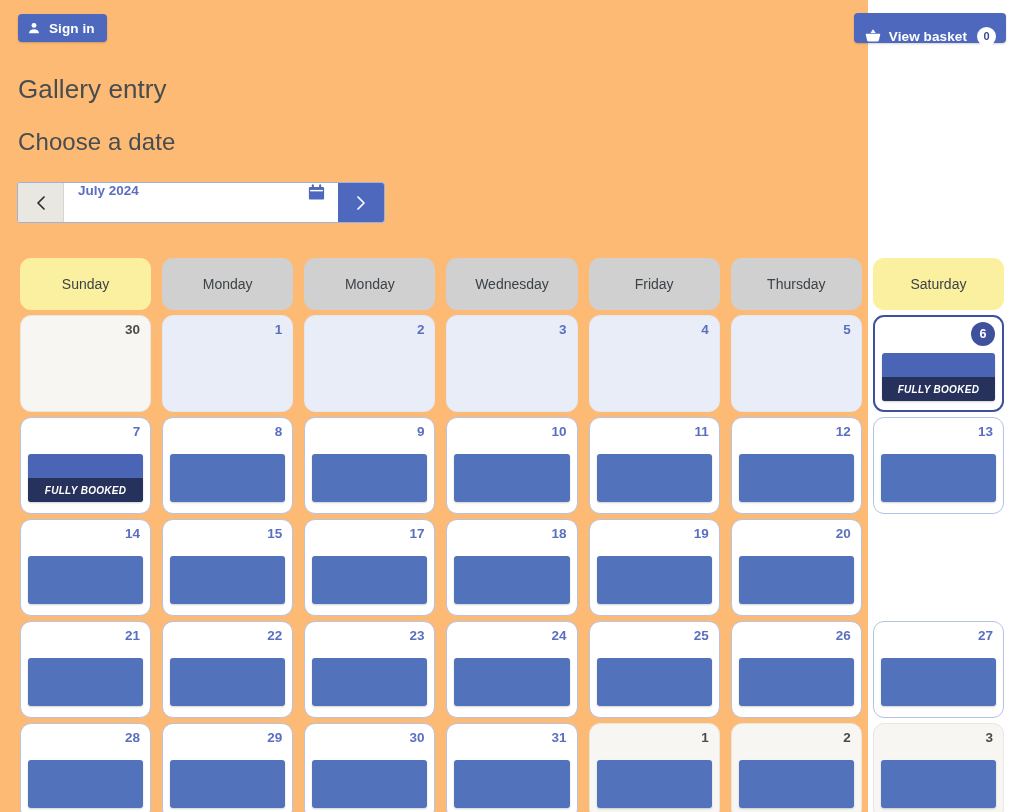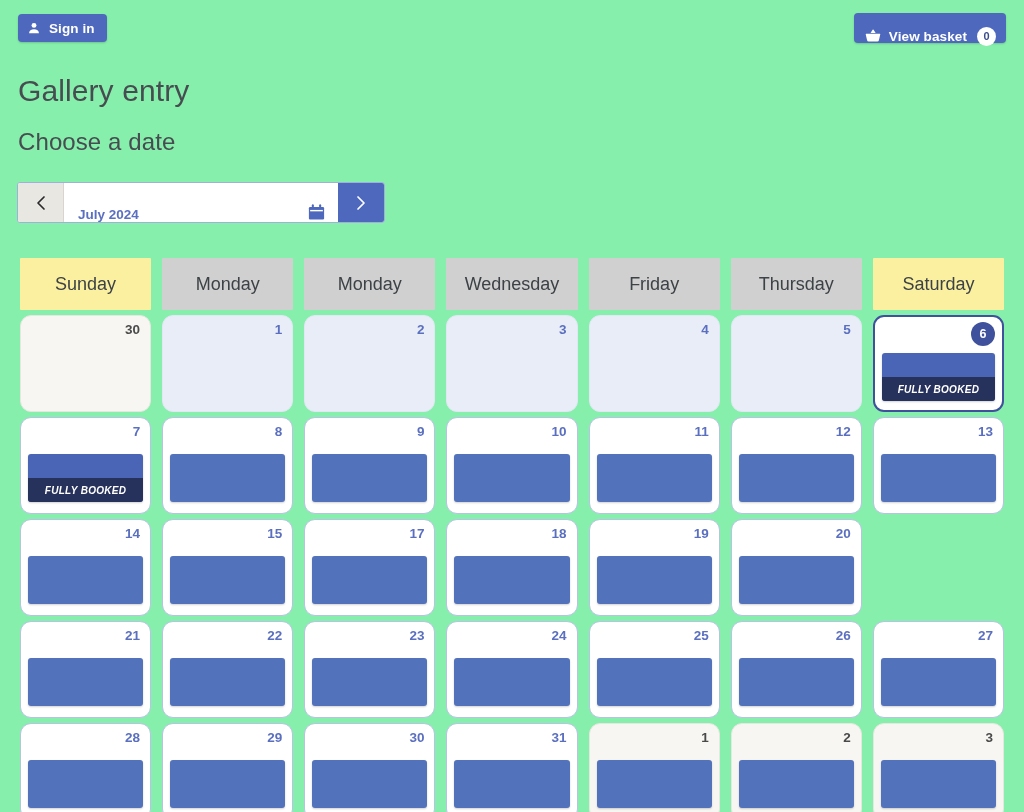--- a/index.html
+++ b/index.html
@@ -8,23 +8,23 @@
     width: 1024px;
     height: 812px;
     overflow: hidden;
     background: #ffffff;
     font-family: "Liberation Sans", sans-serif;
     -webkit-font-smoothing: antialiased;
   }
 
   .page {
     position: relative;
-    width: 1024px;
+    width: 868px;
     height: 812px;
-    background: #86efac;
+    background: #fdba74;
   }
 
   
   .topbar {
     position: absolute;
     top: 0; left: 0;
     width: 1024px;
     height: 56px;
   }
 
@@ -75,21 +75,21 @@
     font-weight: 700;
     line-height: 1;
     margin-left: 2px;
   }
 
   
   .h1 {
     position: absolute;
     left: 18px;
     top: 74px;
-    font-size: 30px;
+    font-size: 26px;
     font-weight: 400;
     color: #474c50;
     letter-spacing: .1px;
   }
 
   .h2 {
     position: absolute;
     left: 18px;
     top: 128px;
     font-size: 24px;
@@ -127,21 +127,21 @@
     background: #4e68bd;
     display: flex;
     align-items: center;
     justify-content: center;
     cursor: pointer;
   }
 
   .nav-field {
     flex: 1;
     display: flex;
-    align-items: flex-end;
+    align-items: flex-start;
     padding: 0 12px 0 14px;
     background: #ffffff;
     cursor: text;
   }
 
   .nav-label {
     flex: 1;
     font-size: 13.5px;
     font-weight: 600;
     color: #5a6fc0;
@@ -159,24 +159,24 @@
     display: grid;
     grid-template-columns: repeat(7, 1fr);
     column-gap: 11px;
   }
 
   .dayname {
     height: 52px;
     display: flex;
     align-items: center;
     justify-content: center;
-    font-size: 18px;
+    font-size: 14px;
     color: #3d4246;
     background: #d0d0d0;
-    border-radius: 1px;
+    border-radius: 11px;
   }
   .dayname.weekend { background: #fbf0a0; }
 
   .weekrow.dates { margin-top: 5px; column-gap: 11px; }
 
   .cell {
     position: relative;
     height: 97px;
     border: 1px solid #b7c3e4;
     border-radius: 11px;

